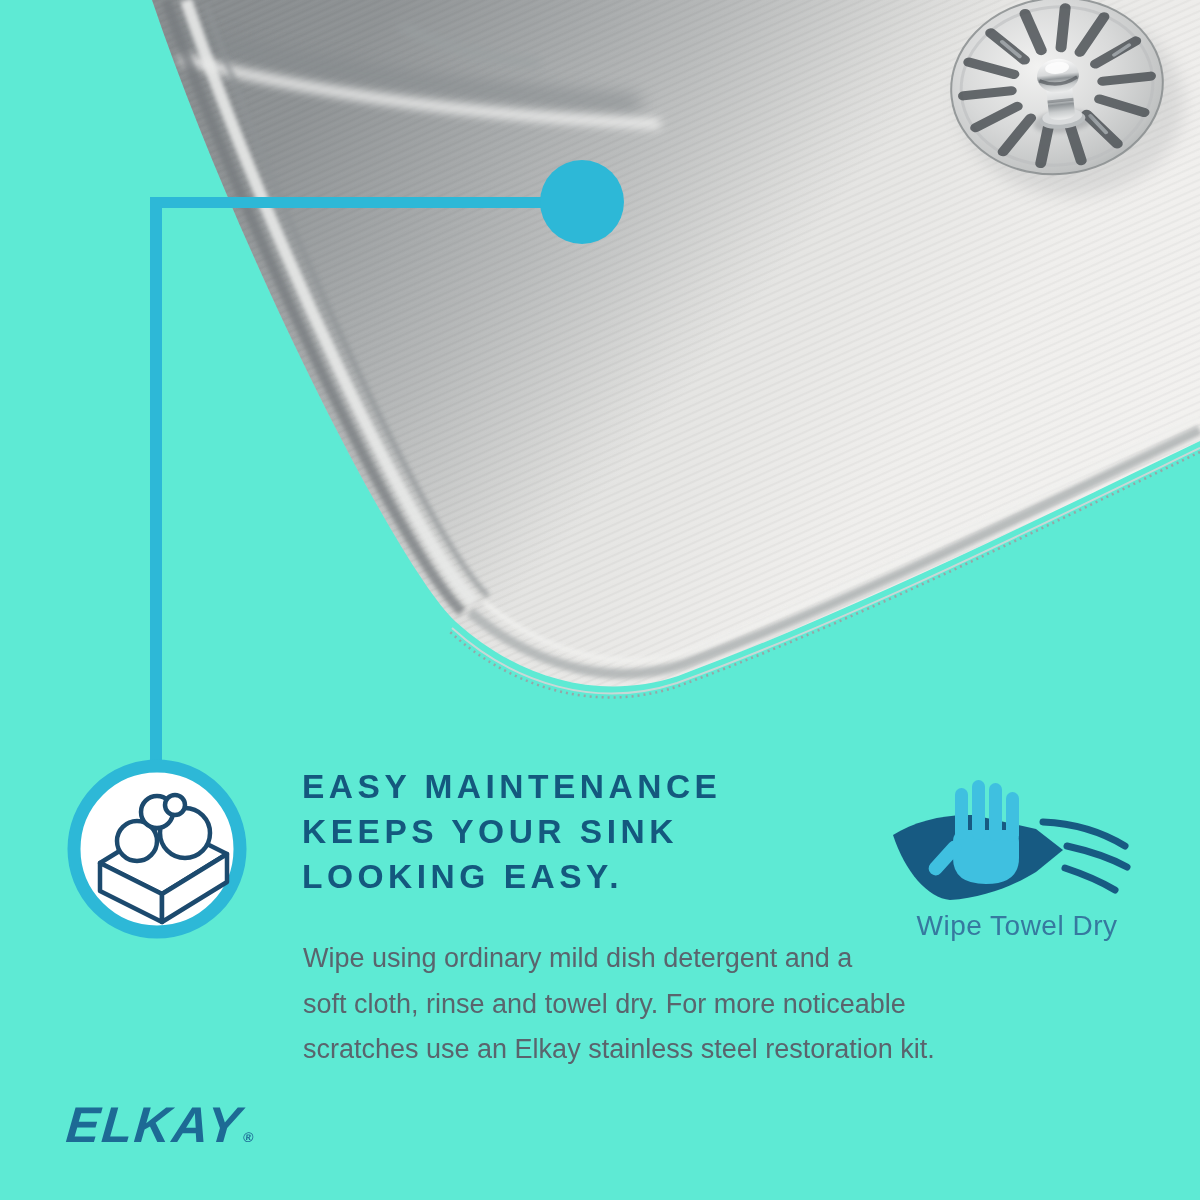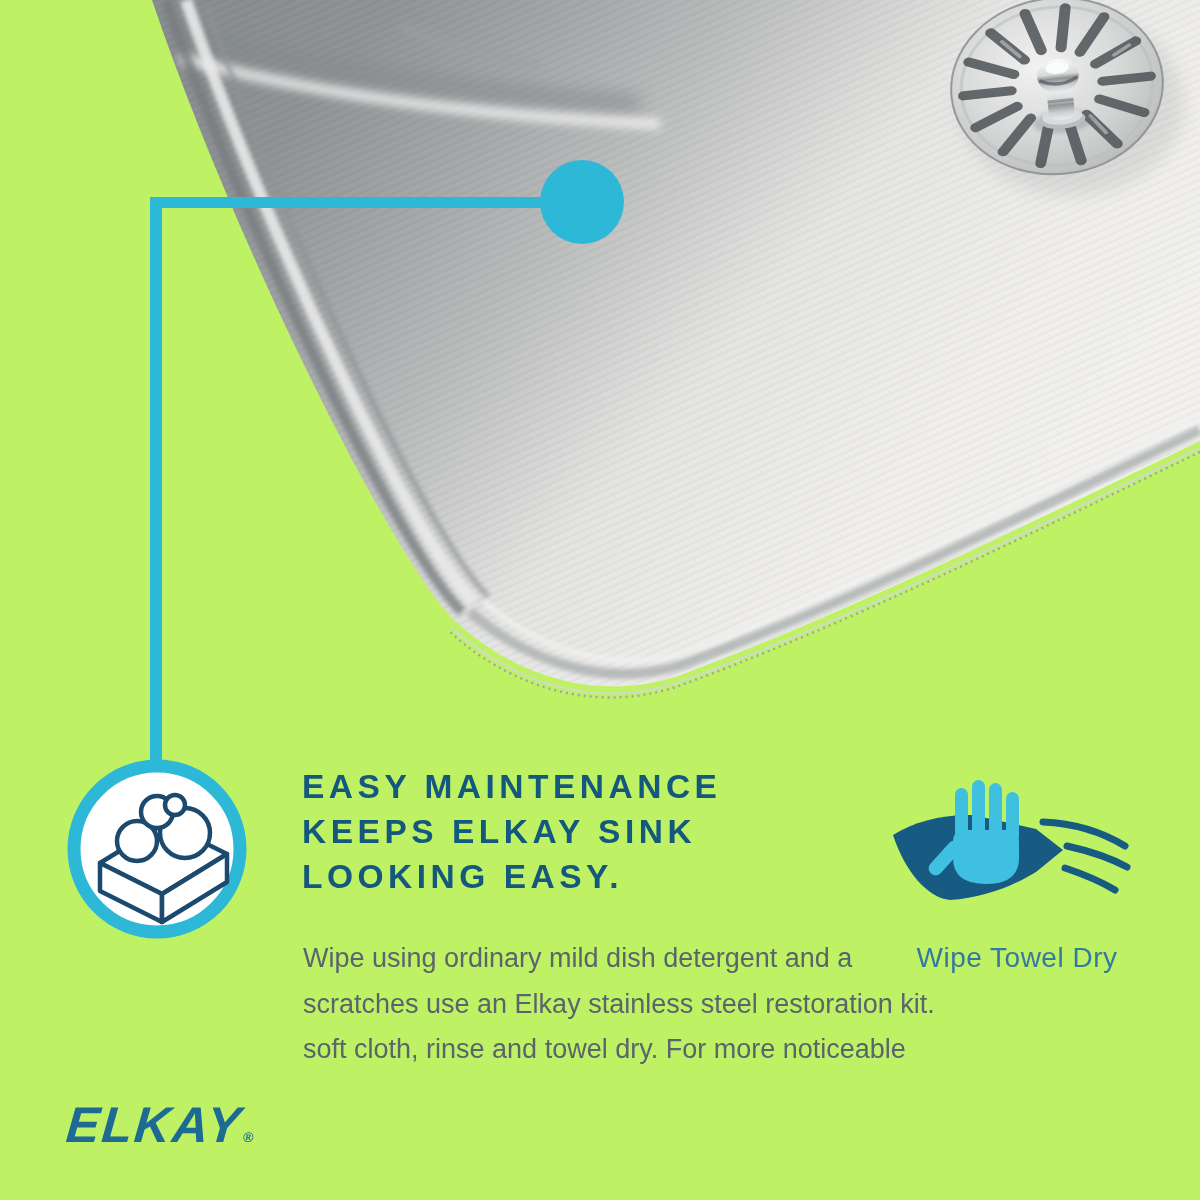--- a/index.html
+++ b/index.html
@@ -1,37 +1,37 @@
 <!DOCTYPE html>
 <html><head>
 <meta charset="utf-8">
 <style>
   html,body{margin:0;padding:0;background:#ffffff;}
-  .stage{position:relative;width:1200px;height:1200px;background:#bef264;overflow:hidden;
+  .stage{position:relative;width:1200px;height:1200px;background:#5eead4;overflow:hidden;
          font-family:"Liberation Sans",sans-serif;}
   #sink-svg{position:absolute;left:0;top:0;display:block;}
 
   
   .callout-hline{position:absolute;left:150px;top:197px;width:433px;height:11px;background:#2db8d7;}
   .callout-vline{position:absolute;left:150px;top:197px;width:12px;height:565px;background:#2db8d7;}
   .callout-dot{position:absolute;left:540px;top:160px;width:84px;height:84px;border-radius:50%;background:#2db8d7;}
 
   .soap-badge{position:absolute;left:67px;top:759px;width:180px;height:180px;}
 
   .headline{position:absolute;left:302px;top:764px;width:520px;color:#14587e;
             font-size:33.5px;font-weight:bold;letter-spacing:4.5px;line-height:45px;white-space:nowrap;}
   .headline span{display:block;}
 
   .body-copy{position:absolute;left:303px;top:936px;width:600px;color:#5a646d;
              font-size:27px;line-height:45.5px;white-space:nowrap;}
   .body-copy span{display:block;}
 
   .wipe{position:absolute;left:892px;top:772px;width:250px;text-align:center;}
   .wipe svg{display:block;margin:0 auto;}
-  .wipe-label{margin-top:32px;color:#36799f;font-size:28px;letter-spacing:0.5px;}
+  .wipe-label{margin-top:0;color:#36799f;font-size:28px;letter-spacing:0.5px;}
 
   .logo{position:absolute;left:64px;top:1096px;color:#1d6a95;font-weight:bold;font-style:italic;
         font-size:50px;letter-spacing:2px;transform:skewX(-5deg);transform-origin:left bottom;white-space:nowrap;}
   .logo .reg{font-size:14px;font-style:normal;vertical-align:baseline;margin-left:2px;}
 </style>
 </head>
 <body>
 
 <div class="stage">
 
@@ -157,28 +157,28 @@
       <path d="M95,135 L95,163 L160,123 L160,95 Z"></path>
       <circle cx="70" cy="82" r="20"></circle>
       <circle cx="118" cy="74" r="25"></circle>
       <circle cx="90" cy="53" r="16"></circle>
       <circle cx="108" cy="46" r="10"></circle>
     </g>
   </svg>
 
   <div class="headline">
     <span>EASY MAINTENANCE</span>
-    <span>KEEPS ELKAY SINK</span>
+    <span>KEEPS YOUR SINK</span>
     <span>LOOKING EASY.</span>
   </div>
 
   <div class="body-copy">
     <span>Wipe using ordinary mild dish detergent and a</span>
+    <span>soft cloth, rinse and towel dry. For more noticeable</span>
     <span>scratches use an Elkay stainless steel restoration kit.</span>
-    <span>soft cloth, rinse and towel dry. For more noticeable</span>
   </div>
 
   <div class="wipe">
     <svg width="248" height="138" viewBox="0 0 248 138">
 
       <path d="M0,63 C20,50 50,42 80,43 L143,57 L170,78 L143,100 C120,114 90,126 57,128 C35,126 12,100 0,63 Z" fill="#175a82"></path>
 
       <g fill="none" stroke-linecap="round" stroke-width="7" stroke="#175a82">
         <path d="M150,50 Q196,52 232,74"></path>
         <path d="M174,74 Q210,82 234,95"></path>

